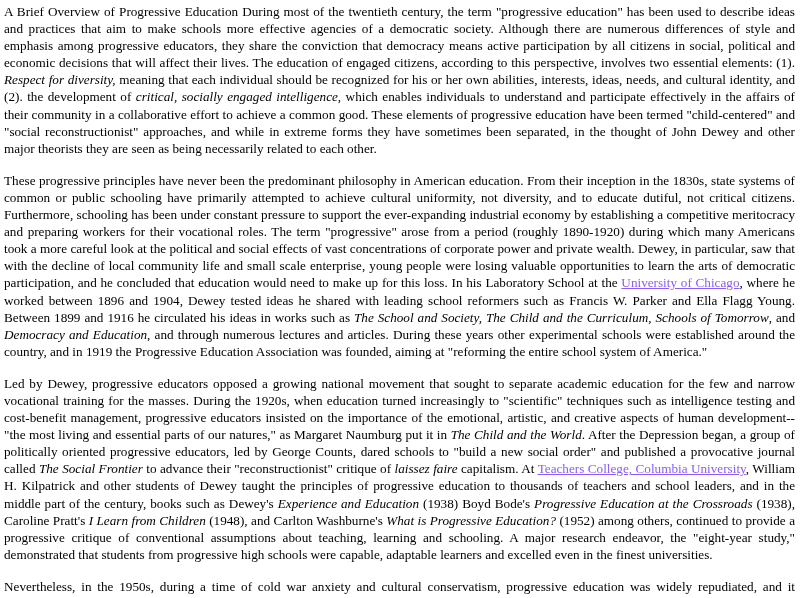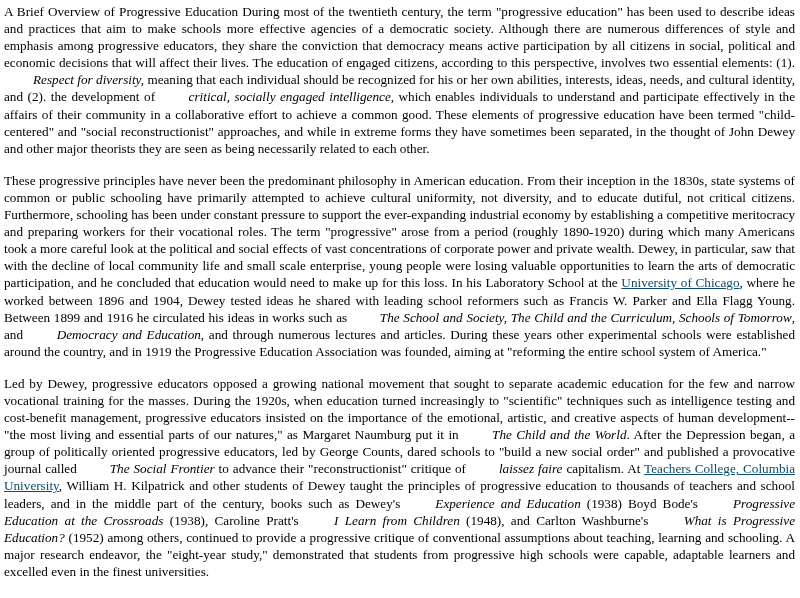--- a/index.html
+++ b/index.html
@@ -29,24 +29,23 @@
     hyphens: none;
   }
   p.para:last-child {
     margin-bottom: 0;
   }
   .doc-title {
     font-weight: normal;
   }
   .ital {
     font-style: italic;
-    margin-left: 29px;
   }
   a.extlink {
-    color: #0c4a6e;
+    color: #8b5cf6;
     text-decoration: underline;
   }
 </style>
 </head>
 <body>
 
 <div id="article">
   <div id="paragraphs-container">
       <p class="para"><span class="doc-title">A Brief Overview of Progressive Education</span><span> During most of the twentieth century, the term "progressive education" has been used to describe ideas and practices that aim to make schools more effective agencies of a democratic society. Although there are numerous differences of style and emphasis among progressive educators, they share the conviction that democracy means active participation by all citizens in social, political and economic decisions that will affect their lives. The education of engaged citizens, according to this perspective, involves two essential elements: (1). </span><em class="ital">Respect for diversity,</em><span> meaning that each individual should be recognized for his or her own abilities, interests, ideas, needs, and cultural identity, and (2). the development of </span><em class="ital">critical, socially engaged intelligence</em><span>, which enables individuals to understand and participate effectively in the affairs of their community in a collaborative effort to achieve a common good. These elements of progressive education have been termed "child-centered" and "social reconstructionist" approaches, and while in extreme forms they have sometimes been separated, in the thought of John Dewey and other major theorists they are seen as being necessarily related to each other.</span></p>
       <p class="para"><span>These progressive principles have never been the predominant philosophy in American education. From their inception in the 1830s, state systems of common or public schooling have primarily attempted to achieve cultural uniformity, not diversity, and to educate dutiful, not critical citizens. Furthermore, schooling has been under constant pressure to support the ever-expanding industrial economy by establishing a competitive meritocracy and preparing workers for their vocational roles. The term "progressive" arose from a period (roughly 1890-1920) during which many Americans took a more careful look at the political and social effects of vast concentrations of corporate power and private wealth. Dewey, in particular, saw that with the decline of local community life and small scale enterprise, young people were losing valuable opportunities to learn the arts of democratic participation, and he concluded that education would need to make up for this loss. In his Laboratory School at the </span><a class="extlink" href="#">University of Chicago</a><span>, where he worked between 1896 and 1904, Dewey tested ideas he shared with leading school reformers such as Francis W. Parker and Ella Flagg Young. Between 1899 and 1916 he circulated his ideas in works such as </span><em class="ital">The School and Society, The Child and the Curriculum, Schools of Tomorrow</em><span>, and </span><em class="ital">Democracy and Education</em><span>, and through numerous lectures and articles. During these years other experimental schools were established around the country, and in 1919 the Progressive Education Association was founded, aiming at "reforming the entire school system of America."</span></p>

